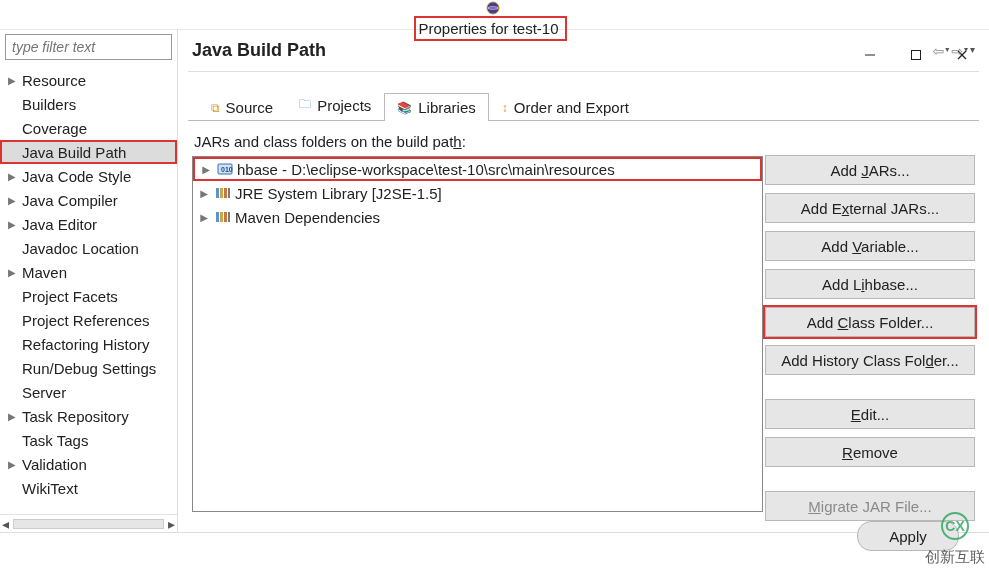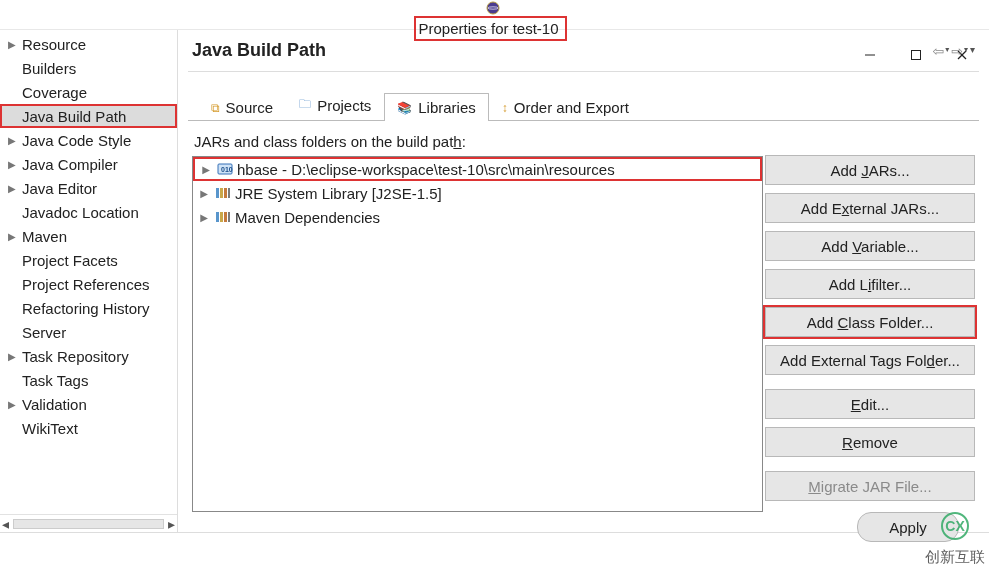--- a/index.html
+++ b/index.html
@@ -210,21 +210,21 @@
   .btn {
     height: 30px;
     background: #e6e6e6;
     border: 1px solid #b8b8b8;
     font-size: 15px;
     display:flex; align-items:center; justify-content:center;
   }
   .btn.disabled { color:#8a8a8a; }
   .btn.red-outline { outline: 2px solid #d33; outline-offset: 0px; align-items: center; }
   .btn u { text-decoration: underline; }
-  .btn.space-top { margin-top: 6px; }
+  .btn.space-top { margin-top: 16px; }
 
   .footer {
     height: 40px;
     display: flex;
     align-items: center;
     justify-content: flex-end;
     padding-right: 20px;
   }
   .footer .btn { width: 102px; border-radius: 14px; }
 
@@ -274,20 +274,23 @@
           <line x1="2" y1="2" x2="10" y2="10" stroke="#222" stroke-width="1.2"></line>
           <line x1="10" y1="2" x2="2" y2="10" stroke="#222" stroke-width="1.2"></line>
         </svg>
     </div>
   </div>
 </div>
 
 <div class="main">
 
   <div class="sidebar">
+    <div class="filter-box">
+      <input type="text" placeholder="type filter text" style="">
+    </div>
     <div class="tree">
       <div class="tree-item">
           <span class="arr">▶</span>
           <span>Resource</span>
         </div>
       <div class="tree-item">
           <span class="arr"></span>
           <span>Builders</span>
         </div>
       <div class="tree-item">
@@ -322,20 +325,24 @@
           <span class="arr"></span>
           <span>Project Facets</span>
         </div>
       <div class="tree-item">
           <span class="arr"></span>
           <span>Project References</span>
         </div>
       <div class="tree-item">
           <span class="arr"></span>
           <span>Refactoring History</span>
+        </div>
+      <div class="tree-item">
+          <span class="arr"></span>
+          <span>Run/Debug Settings</span>
         </div>
       <div class="tree-item">
           <span class="arr"></span>
           <span>Server</span>
         </div>
       <div class="tree-item">
           <span class="arr">▶</span>
           <span>Task Repository</span>
         </div>
       <div class="tree-item">
@@ -436,27 +443,27 @@
         <div class="btn">
           <span>Add <u>J</u>ARs...</span>
         </div>
         <div class="btn">
           <span><span>Add E</span><u>x</u><span>ternal JARs...</span></span>
         </div>
         <div class="btn">
           <span><span>Add </span><u>V</u><span>ariable...</span></span>
         </div>
         <div class="btn">
-          <span><span>Add L</span><u>i</u><span>filter...</span></span>
+          <span><span>Add L</span><u>i</u><span>hbase...</span></span>
         </div>
         <div class="btn red-outline">
           <span><span>Add </span><u>C</u><span>lass Folder...</span></span>
         </div>
         <div class="btn">
-          <span><span>Add External Tags Fol</span><u>d</u><span>er...</span></span>
+          <span><span>Add History Class Fol</span><u>d</u><span>er...</span></span>
         </div>
         <div class="btn space-top">
           <span><u>E</u><span>dit...</span></span>
         </div>
         <div class="btn">
           <span><u>R</u><span>emove</span></span>
         </div>
         <div class="btn space-top disabled">
           <span><u>M</u><span>igrate JAR File...</span></span>
         </div>

